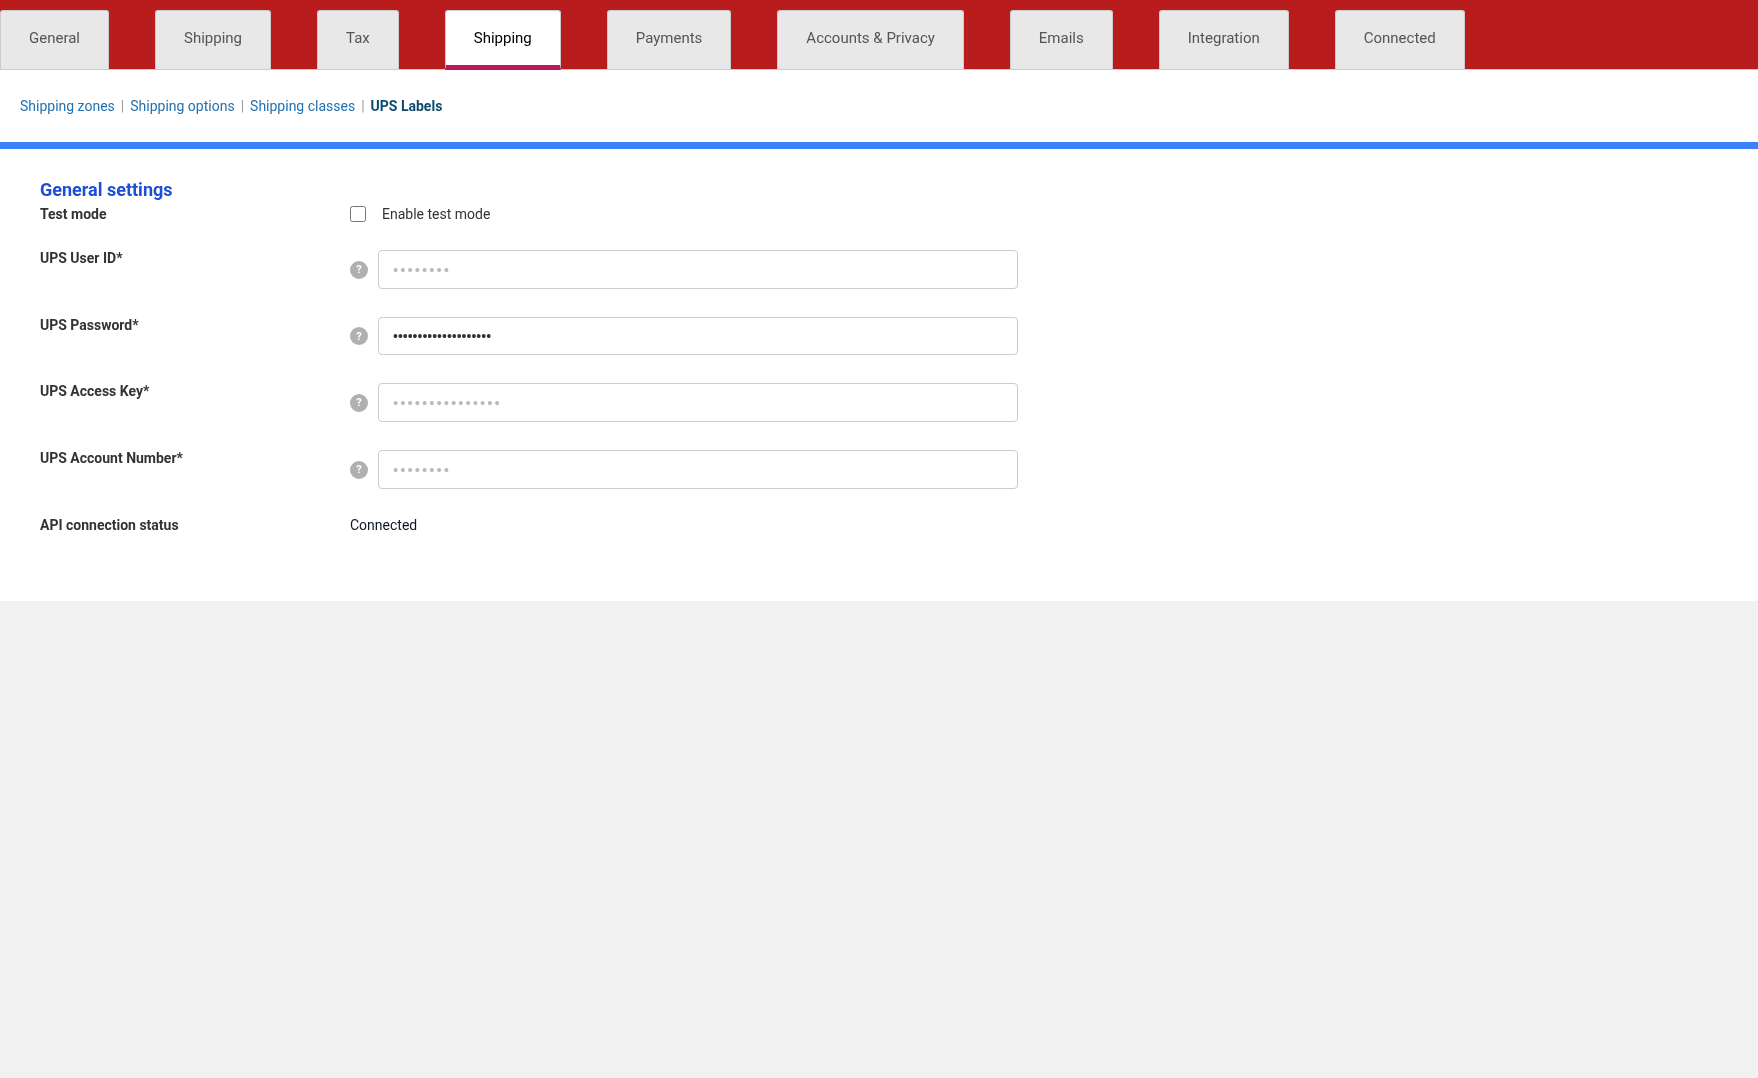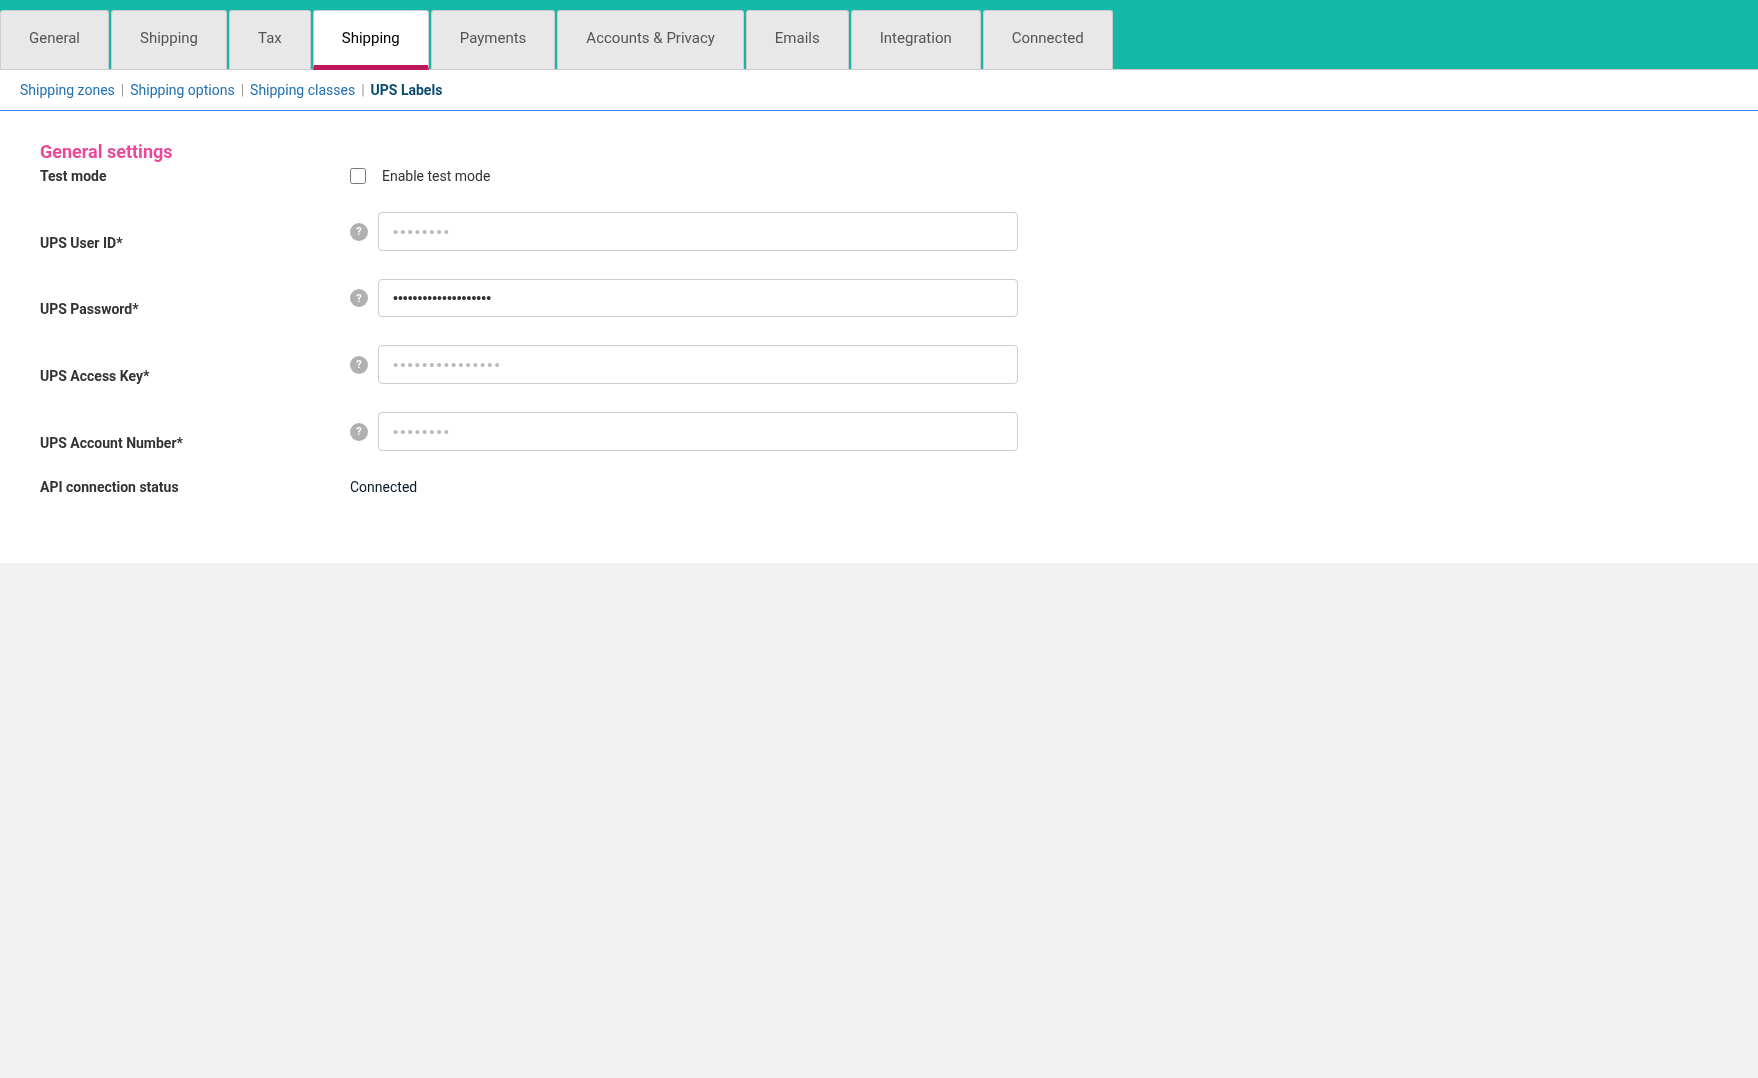--- a/index.html
+++ b/index.html
@@ -10,23 +10,24 @@
       font-size: 14px;
     }
     .page-wrapper {
       background: #f1f1f1;
       min-height: 1078px;
       padding: 0;
     }
     
     .tabs-bar {
       display: flex;
-      background: #14b8a6;
+      background: #b91c1c;
       border-bottom: 1px solid #ccc;
       padding: 0 2px 0 0;
+      gap: 44px;
     }
     .tab {
       padding: 18px 28px;
       font-size: 15px;
       color: #555;
       background: #e8e8e8;
       border: 1px solid #ccc;
       border-bottom: none;
       cursor: pointer;
       margin-right: 2px;
@@ -38,23 +39,23 @@
       background: #fff;
       color: #000;
       font-weight: normal;
       border-bottom: 5px solid #be185d;
       margin-bottom: -1px;
     }
     
     .sub-nav {
       display: flex;
       align-items: center;
-      padding: 12px 20px;
-      background: #fff;
-      border-bottom: 1px solid #3b82f6;
+      padding: 28px 20px;
+      background: #fff;
+      border-bottom: 7px solid #3b82f6;
       gap: 0;
     }
     .sub-nav a {
       color: #2271b1;
       text-decoration: none;
       font-size: 14px;
     }
     .sub-nav .separator {
       color: #999;
       margin: 0 6px;
@@ -67,33 +68,33 @@
     }
     
     .content {
       background: #fff;
       padding: 30px 40px 40px 40px;
       margin: 0;
     }
     .section-title {
       font-size: 18px;
       font-weight: bold;
-      color: #ec4899;
+      color: #1d4ed8;
       margin-bottom: 6px;
     }
     .sub-section-title {
       font-size: 17px;
       font-weight: bold;
       color: #23282d;
       margin-top: 24px;
       margin-bottom: 30px;
     }
     .form-row {
       display: flex;
-      align-items: flex-end;
+      align-items: flex-start;
       gap: 10px;
       margin-bottom: 28px;
     }
     .form-row-label {
       width: 300px;
       font-weight: bold;
       font-size: 14px;
       flex-shrink: 0;
     }
     .form-row-control {

